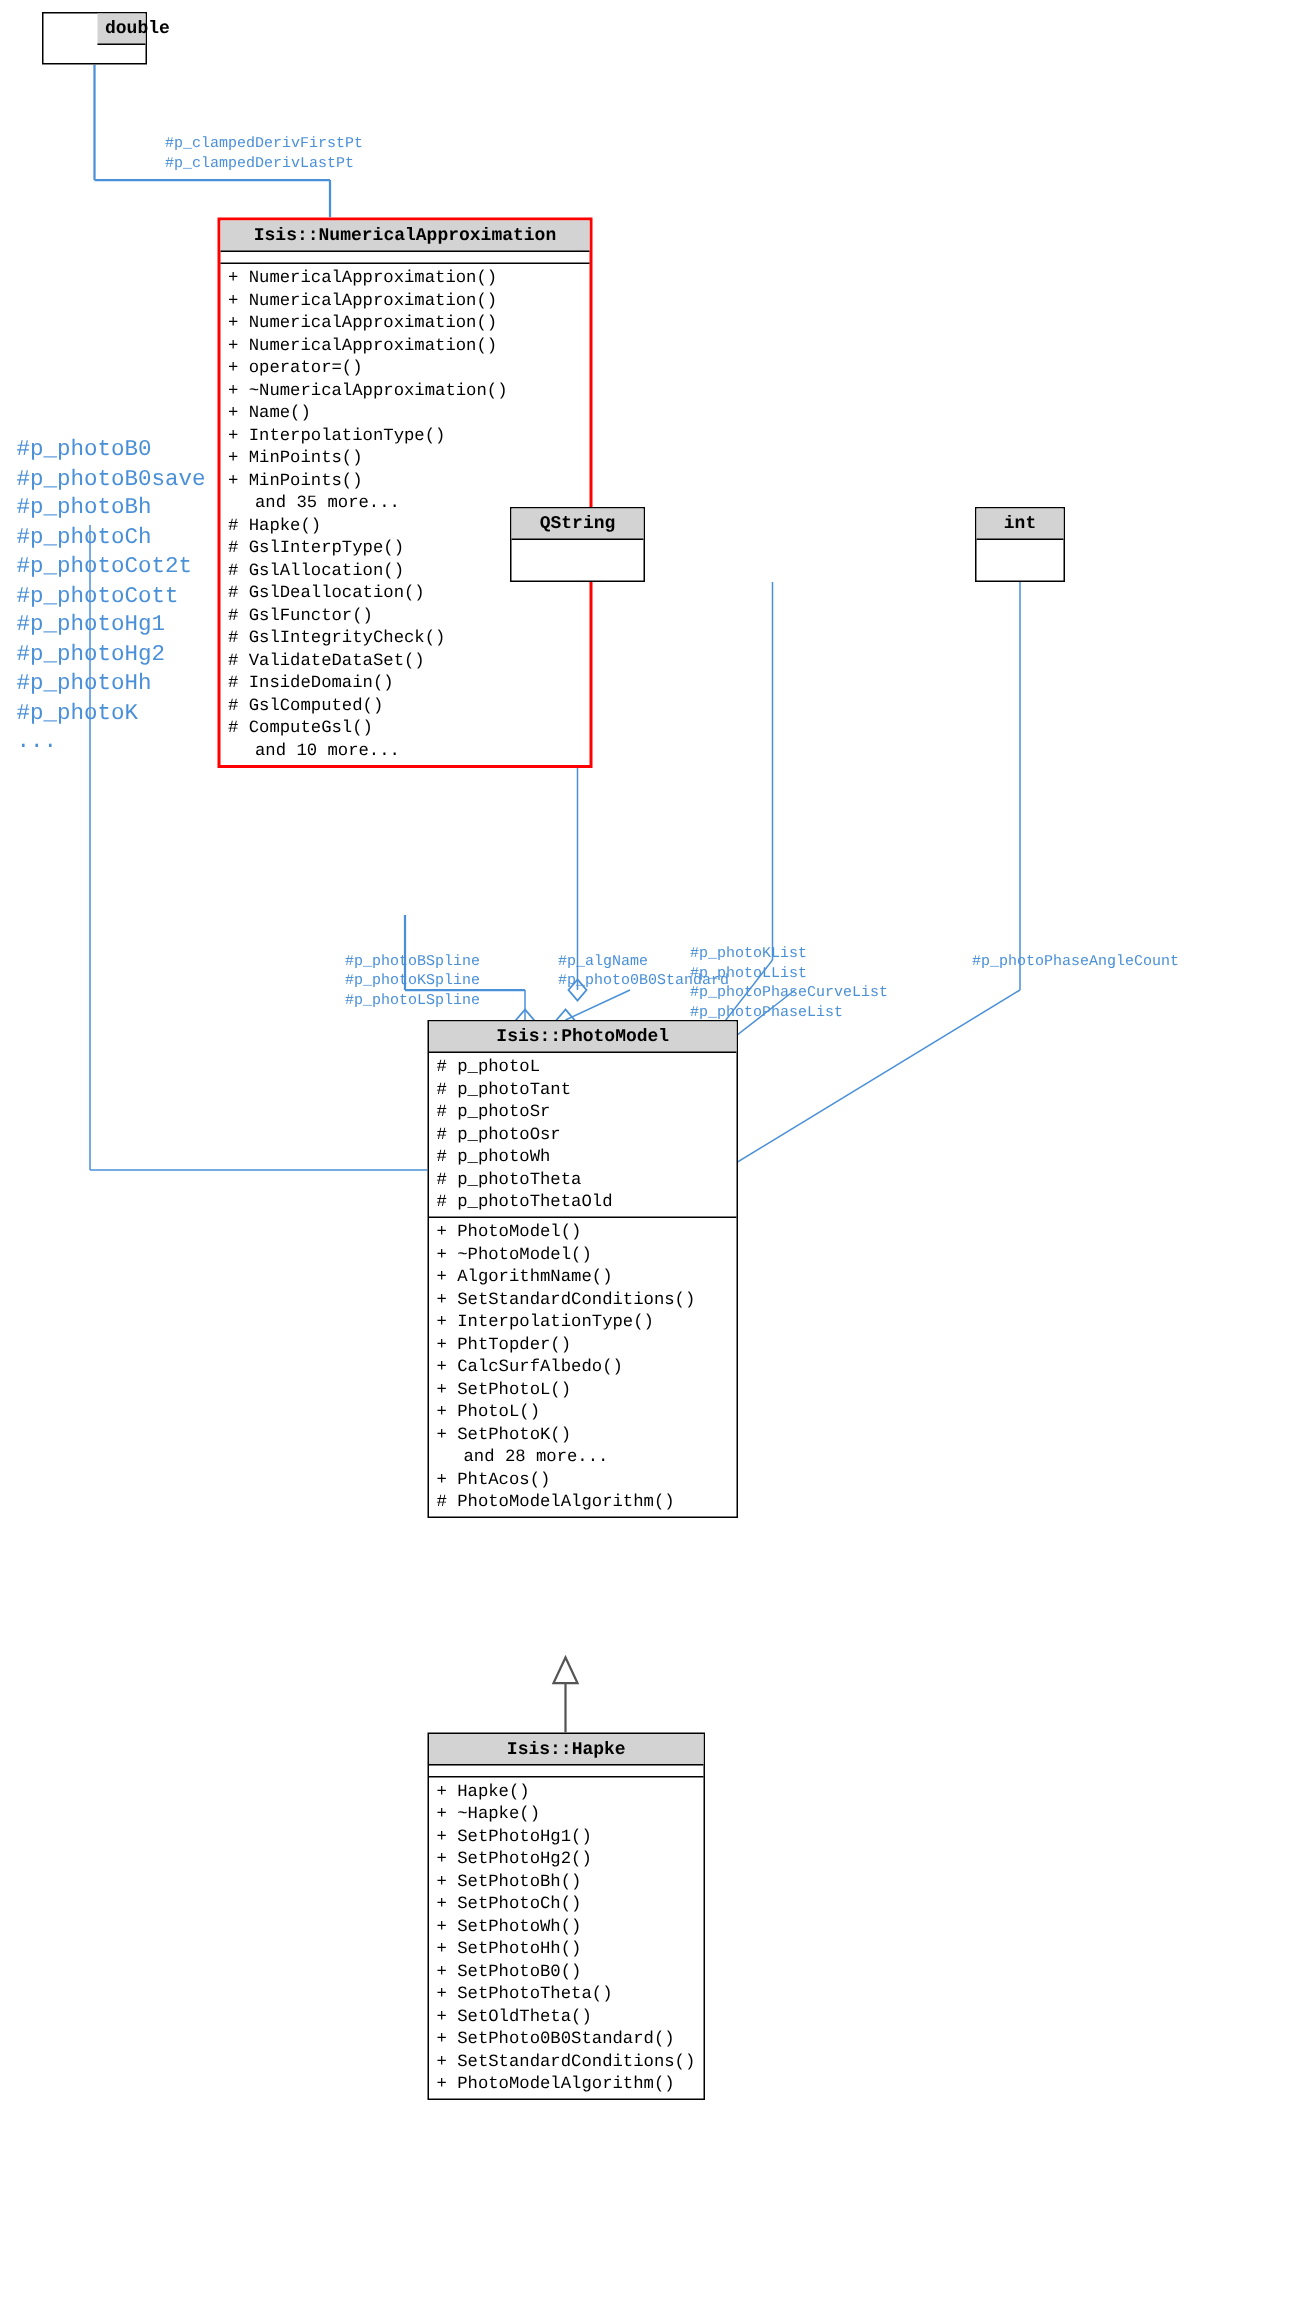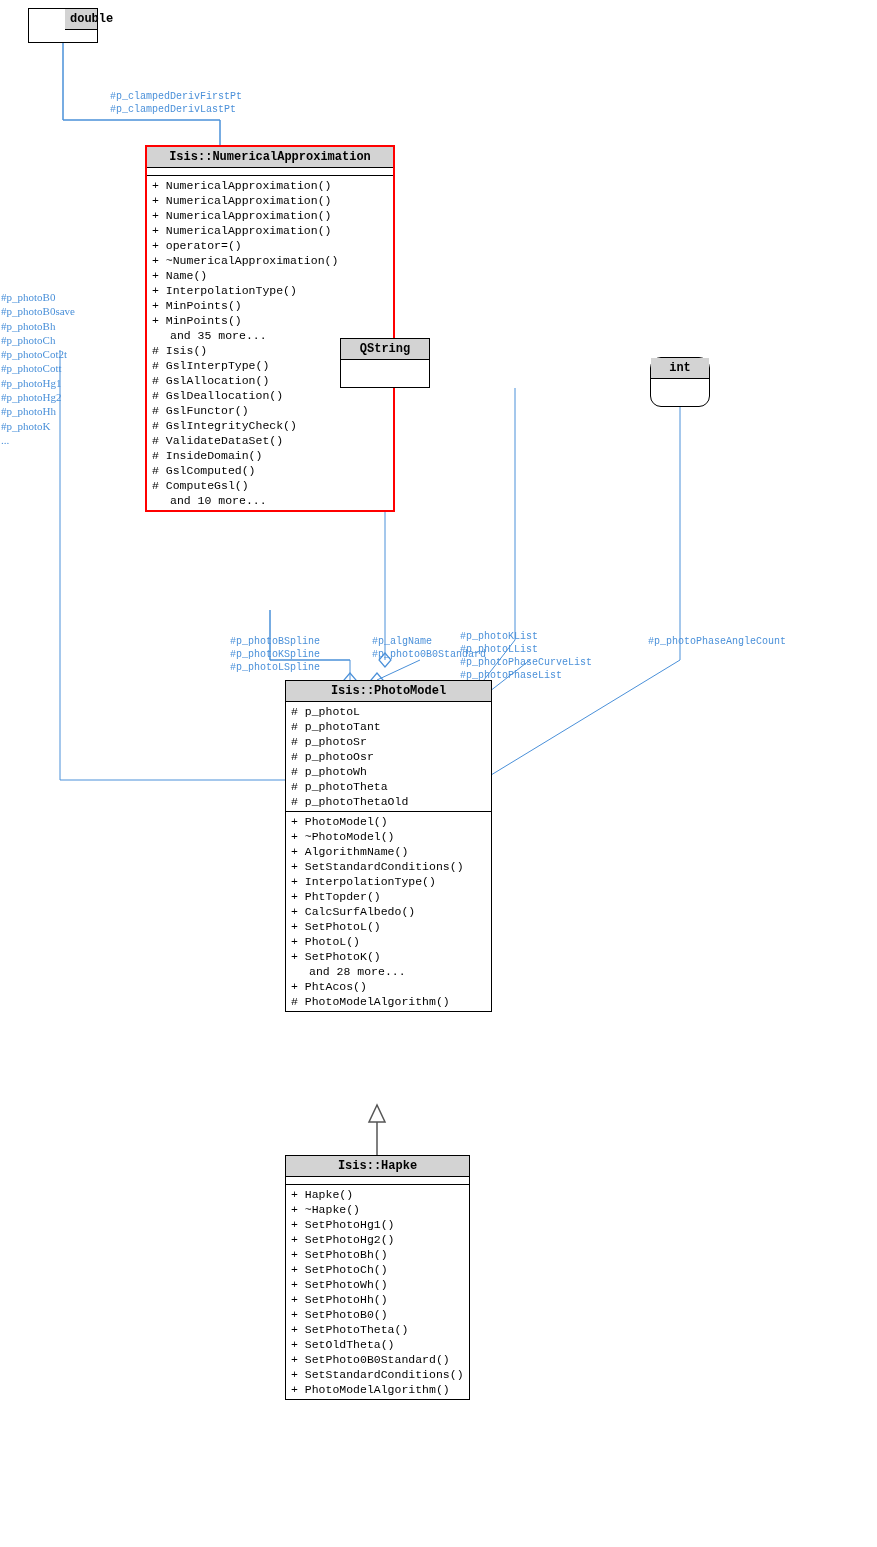--- a/index.html
+++ b/index.html
@@ -104,21 +104,21 @@
     <polygon points="377,1105 369,1122 385,1122" fill="white" stroke="#555" stroke-width="1.5"></polygon>
   </svg>
 
   <div class="uml-box" style="left:28px; top:8px; width:70px; height:35px;padding-left:36px;">
     <div class="uml-header">double</div>
   </div>
 
   <div class="connector-label" style="left:110px; top:90px;">#p_clampedDerivFirstPt
 #p_clampedDerivLastPt</div>
 
-  <div class="connector-label" style="left:1px; top:290px; font-size:11px; color:#4a90d9;font-family:Liberation Serif, serif;">#p_photoB0
+  <div class="connector-label" style="left:11px; top:290px; font-size:15px; color:#4a90d9;">#p_photoB0
 #p_photoB0save
 #p_photoBh
 #p_photoCh
 #p_photoCot2t
 #p_photoCott
 #p_photoHg1
 #p_photoHg2
 #p_photoHh
 #p_photoK
 ...</div>
@@ -131,41 +131,41 @@
       <div class="uml-row">+ NumericalApproximation()</div>
       <div class="uml-row">+ NumericalApproximation()</div>
       <div class="uml-row">+ NumericalApproximation()</div>
       <div class="uml-row">+ operator=()</div>
       <div class="uml-row">+ ~NumericalApproximation()</div>
       <div class="uml-row">+ Name()</div>
       <div class="uml-row">+ InterpolationType()</div>
       <div class="uml-row">+ MinPoints()</div>
       <div class="uml-row">+ MinPoints()</div>
       <div class="uml-row" style="padding-left:18px;">and 35 more...</div>
-      <div class="uml-row"># Isis()</div>
+      <div class="uml-row"># Hapke()</div>
       <div class="uml-row"># GslInterpType()</div>
       <div class="uml-row"># GslAllocation()</div>
       <div class="uml-row"># GslDeallocation()</div>
       <div class="uml-row"># GslFunctor()</div>
       <div class="uml-row"># GslIntegrityCheck()</div>
       <div class="uml-row"># ValidateDataSet()</div>
       <div class="uml-row"># InsideDomain()</div>
       <div class="uml-row"># GslComputed()</div>
       <div class="uml-row"># ComputeGsl()</div>
       <div class="uml-row" style="padding-left:18px;">and 10 more...</div>
     </div>
   </div>
 
   <div class="uml-box" style="left:340px; top:338px; width:90px; height:50px;">
     <div class="uml-header">QString</div>
     <div class="uml-section" style="height:20px;"></div>
   </div>
 
 
-  <div class="uml-box" style="left:650px; top:357px; width:60px; height:50px;border-radius:11px;">
+  <div class="uml-box" style="left:650px; top:338px; width:60px; height:50px;">
     <div class="uml-header">int</div>
     <div class="uml-section" style="height:20px;"></div>
   </div>
 
   <div class="connector-label" style="left:230px; top:635px;">#p_photoBSpline
 #p_photoKSpline
 #p_photoLSpline</div>
 
   <div class="connector-label" style="left:372px; top:635px;">#p_algName
 #p_photo0B0Standard</div>

